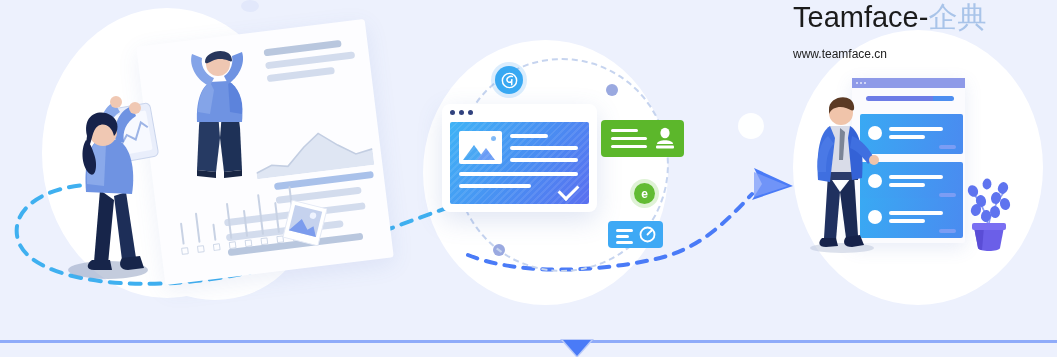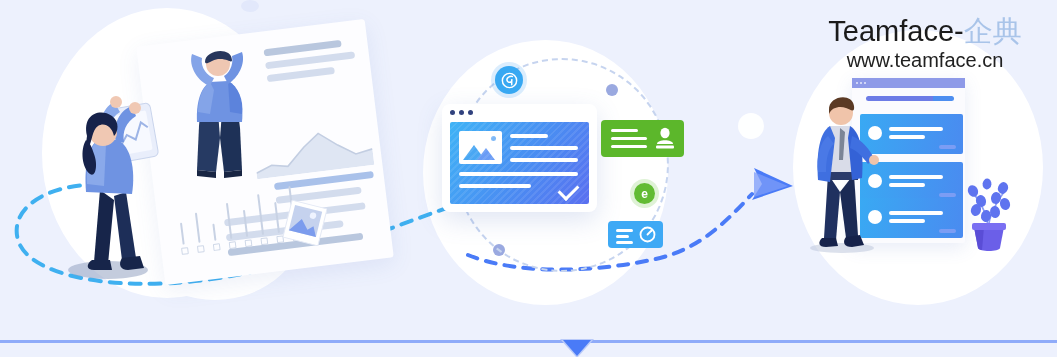--- a/index.html
+++ b/index.html
@@ -4,25 +4,25 @@
 <style>
   html,body{margin:0;padding:0;}
   body{
     width:1057px;height:357px;overflow:hidden;
     background:#edf1fd;
     font-family:"Liberation Sans", sans-serif;
   }
   .stage{position:relative;width:1057px;height:357px;overflow:hidden;background:#edf1fd;}
 
   
-  .brand{position:absolute;left:793px;top:14px;width:264px;text-align:center;z-index:40;}
+  .brand{position:absolute;left:793px;top:0px;width:264px;z-index:40;}
   .brand-title{font-size:29px;line-height:34px;letter-spacing:0px;white-space:nowrap;}
   .brand-title .en{color:#1b1b1b;}
   .brand-title .cn{color:#a9c4e9;}
-  .brand-url{font-size:20px;line-height:22px;color:#212121;margin-top:1px;white-space:nowrap;}
+  .brand-url{font-size:12px;line-height:22px;color:#212121;margin-top:9px;white-space:nowrap;}
 
   
   .blob{position:absolute;background:#ffffff;border-radius:50%;z-index:1;}
   .blob-left{left:42px;top:8px;width:250px;height:290px;}
   .blob-left2{left:120px;top:120px;width:190px;height:180px;}
   .blob-mid{left:423px;top:40px;width:245px;height:265px;}
   .blob-right{left:793px;top:30px;width:250px;height:275px;}
 
   
   .connectors{position:absolute;left:0;top:0;width:1057px;height:357px;z-index:12;}

